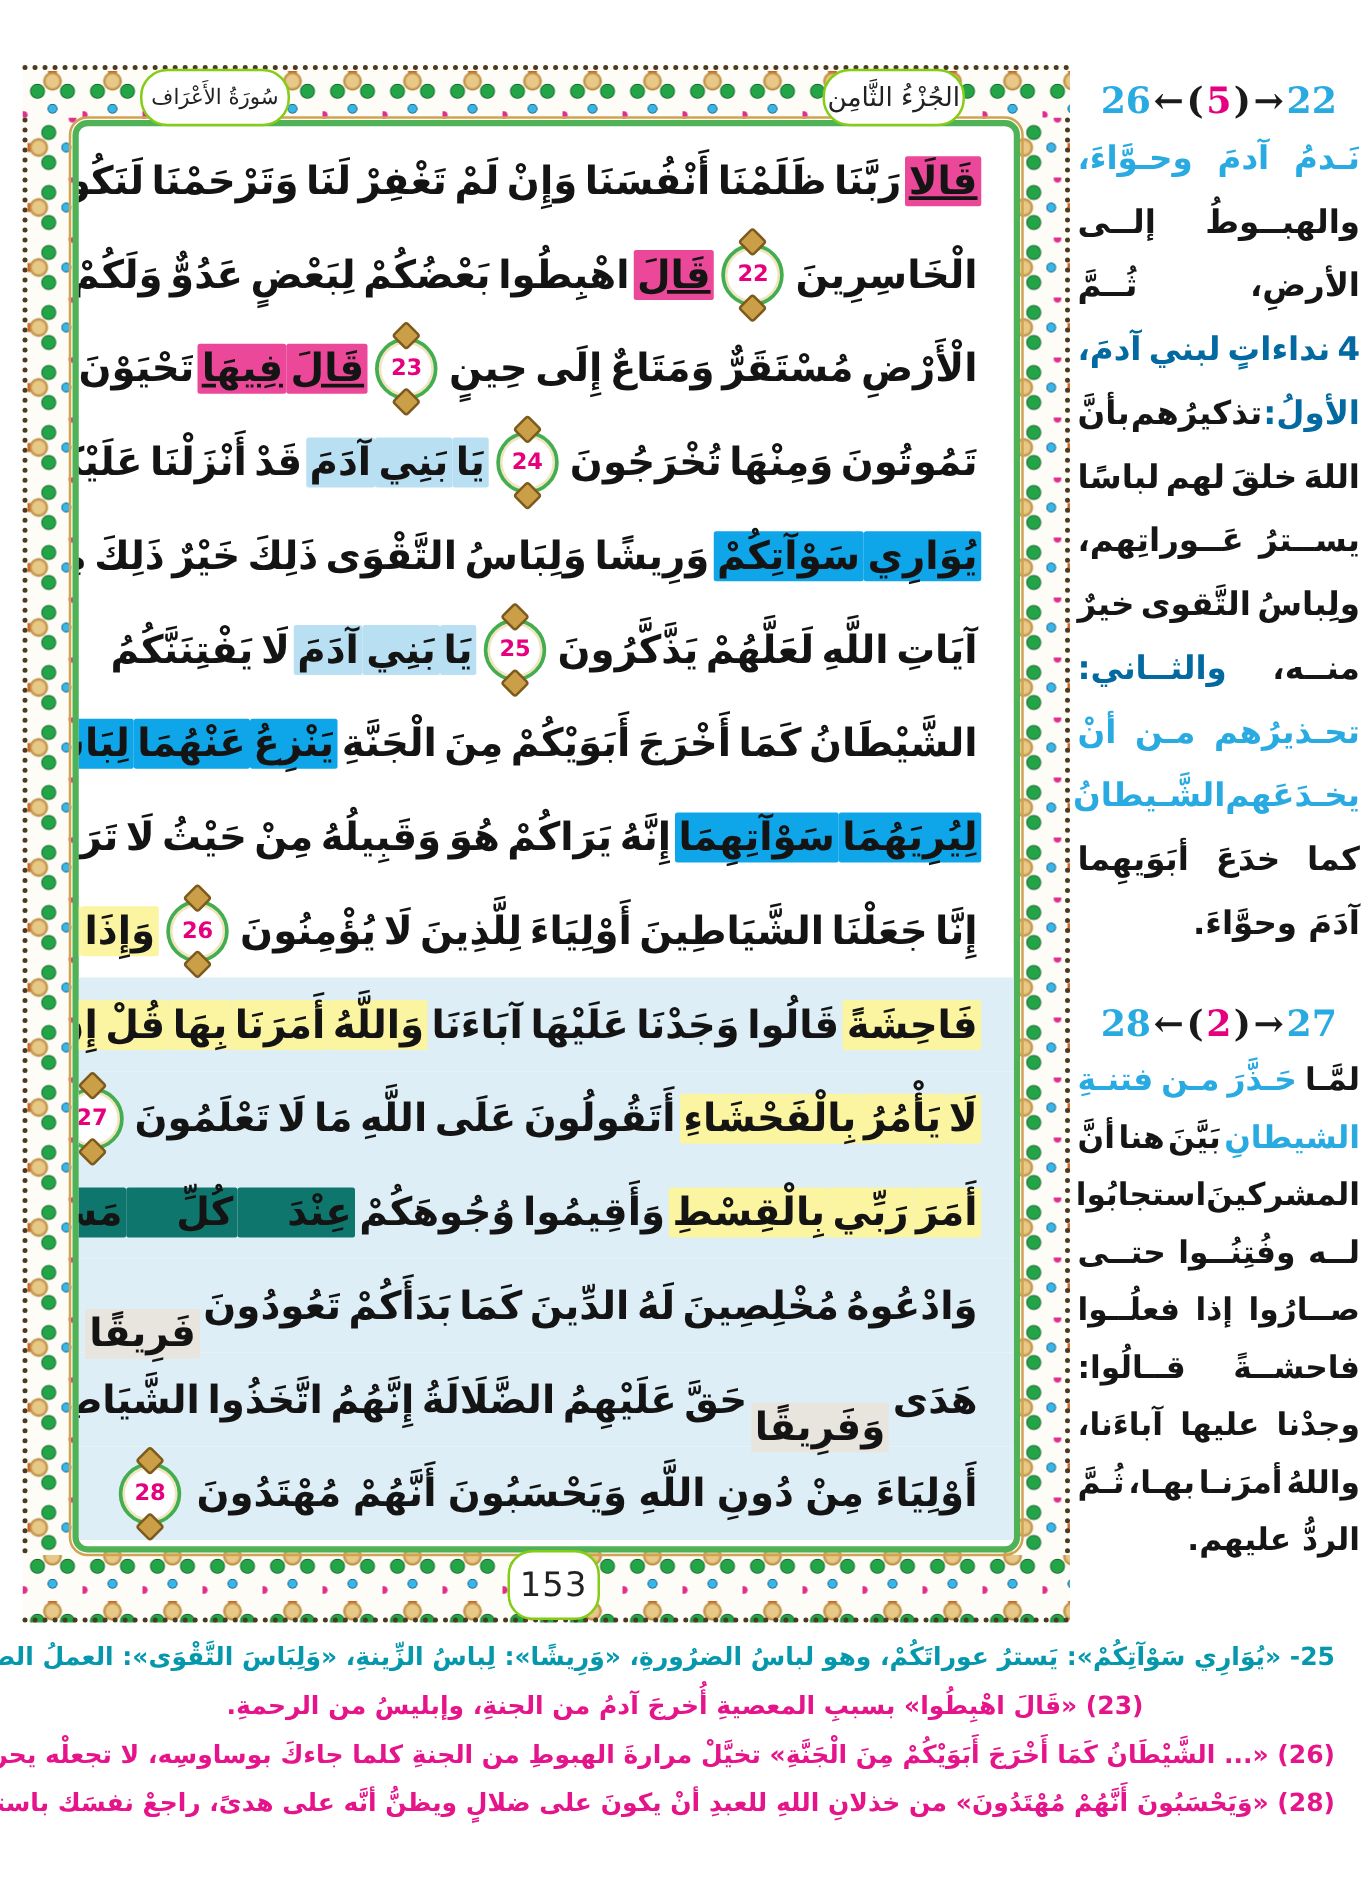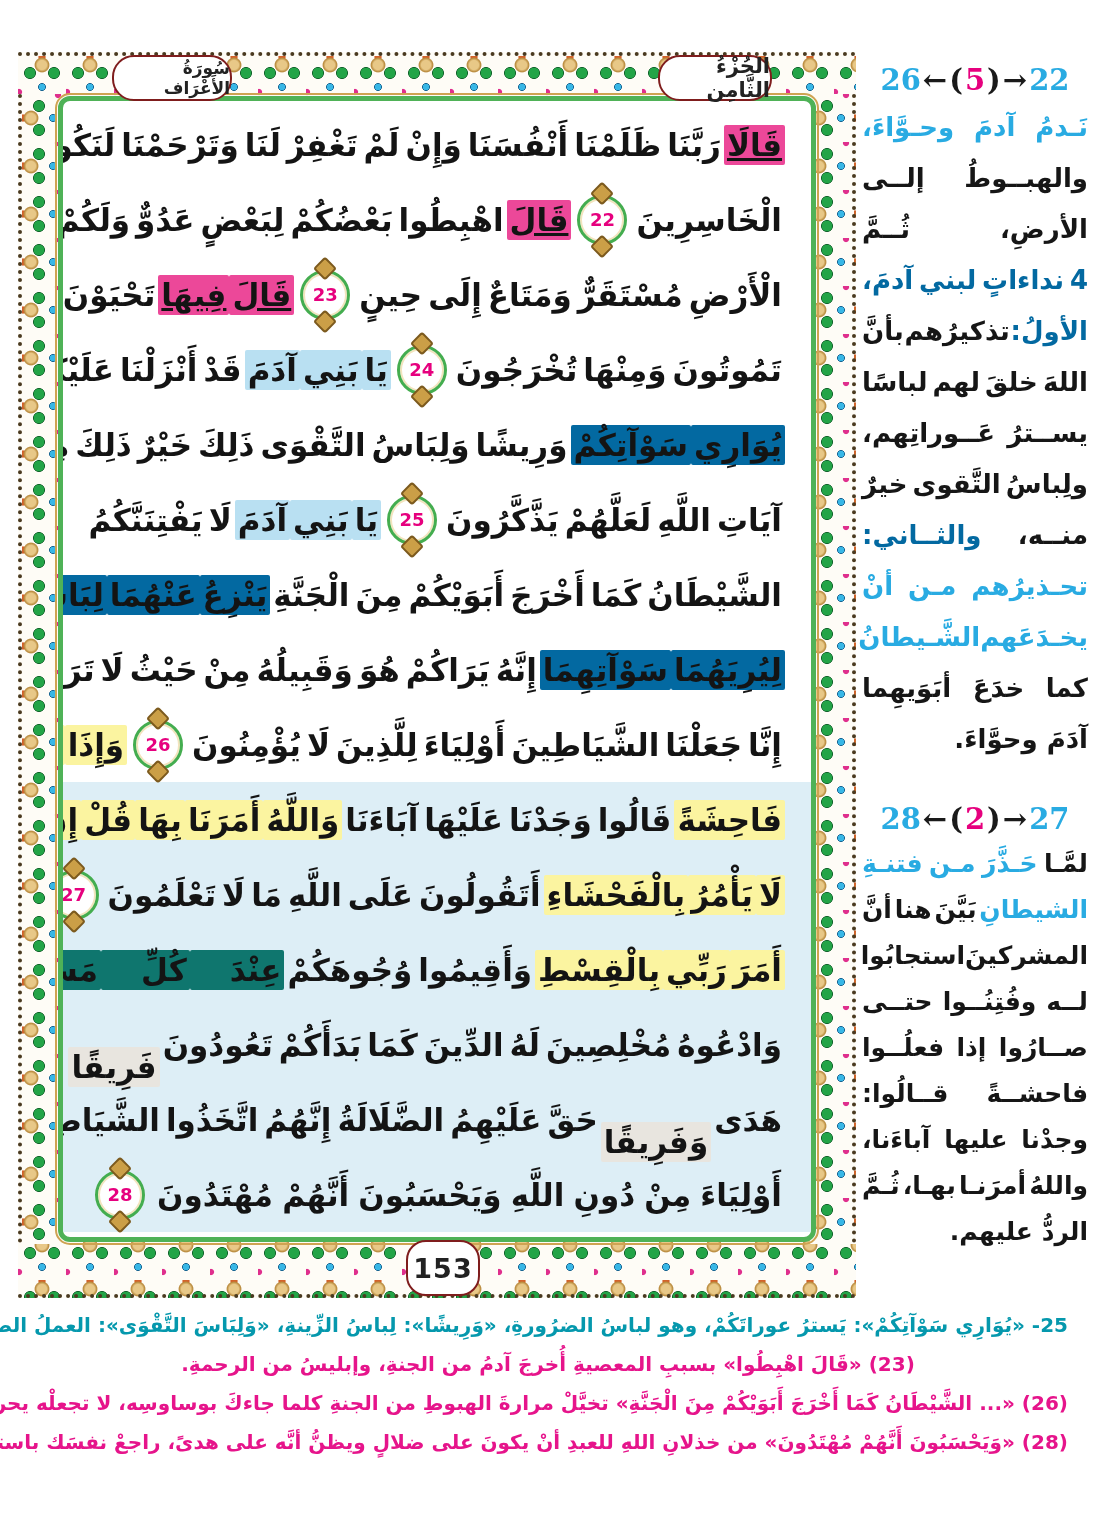--- a/index.html
+++ b/index.html
@@ -28,43 +28,43 @@
       radial-gradient(circle 11px at 9px 24px, #e8c887 42%, #b98a3c 62%, transparent 72%),
       radial-gradient(circle 4px at 36px 1px, #df2f8d 65%, transparent 90%),
       radial-gradient(circle 5px at 1px 24px, #d2622a 60%, transparent 85%);
     background-size:44px 48px;
   }
   .strip-top{left:0;top:0;right:0;height:46px;border-top:4px dotted #4a3a20;}
   .strip-bottom{left:0;bottom:0;right:0;height:58px;border-bottom:4px dotted #4a3a20;}
   .strip-left{left:0;top:42px;bottom:54px;width:42px;border-left:4px dotted #4a3a20;}
   .strip-right{right:0;top:42px;bottom:54px;width:42px;border-right:4px dotted #4a3a20;}
   .cartouche{
-    position:absolute;background:#fff;border:2px solid #7f1d1d;border-radius:22px;
+    position:absolute;background:#fff;border:2px solid #84cc16;border-radius:22px;
     display:flex;align-items:center;justify-content:center;
-    font-weight:bold;color:#222;z-index:5;
+    font-weight:normal;color:#222;z-index:5;
   }
   .cart-surah{left:94px;top:3px;width:116px;height:42px;font-size:17px;}
   .cart-juz{left:640px;top:3px;width:110px;height:42px;font-size:21px;}
   .cart-page{left:388px;bottom:2px;width:70px;height:52px;border-radius:20px;font-size:27px;letter-spacing:1px;}
   
   .inner{
     position:absolute;left:40px;right:40px;top:44px;bottom:56px;
     background:#fff;border:5px solid #4fb257;outline:2px solid #cfa352;outline-offset:1px;
     border-radius:12px;padding:6px 26px 0 26px;box-sizing:border-box;overflow:hidden;
   }
   .qline{
     display:flex;flex-direction:row;justify-content:space-between;align-items:center;
     direction:rtl;height:75px;font-size:31px;font-weight:bold;color:#141414;
     white-space:nowrap;
   }
   .qline.sec-blue{background:#ddeef6;margin:0 -26px;padding:0 26px;}
   .qword{padding:2px 3px;border-radius:2px;}
   .hl-pink{background:#ec4899;text-decoration:underline;}
   .hl-blue{background:#b9e0f2;}
-  .hl-orange{background:#0369a1;}
+  .hl-orange{background:#0ea5e9;}
   .hl-yellow{background:#fbf4a0;}
   .hl-green{background:#0f766e;padding-left:40px;}
   .hl-gray{background:#e8e5df;margin-top:45px;}
   .vmarker{
     position:relative;flex-shrink:0;width:44px;height:44px;margin:0 6px;
     border:3px solid #44ad4f;border-radius:50%;background:#fff;
     display:flex;align-items:center;justify-content:center;
     box-shadow:0 0 0 2px #f2e4bd inset;
   }
   .vmarker::before,.vmarker::after{

